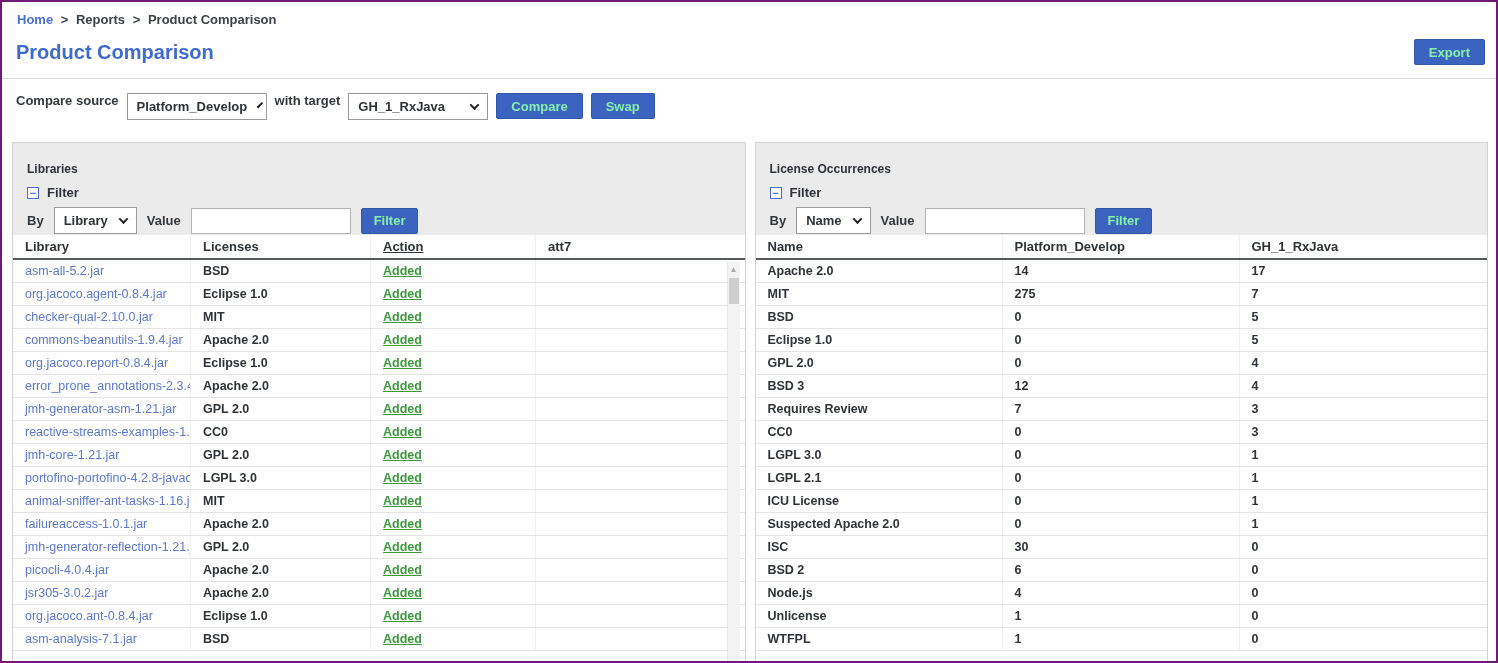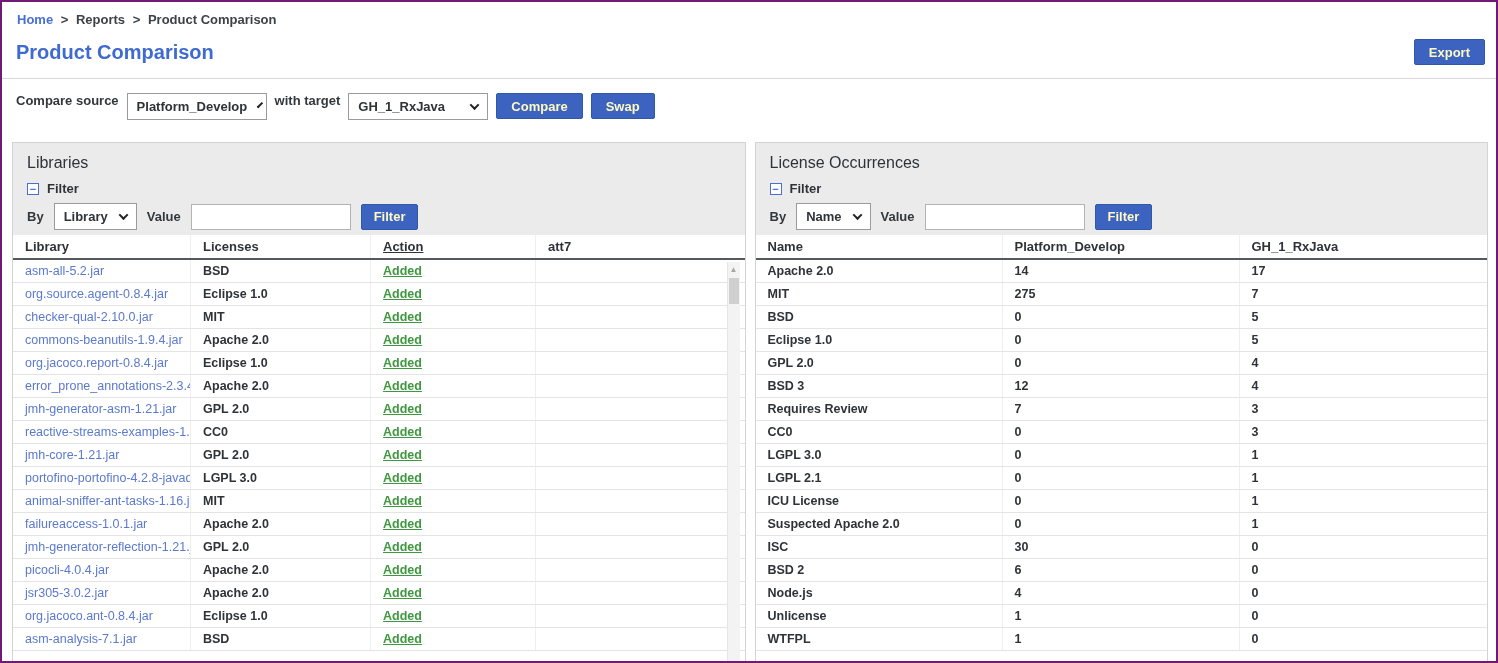--- a/index.html
+++ b/index.html
@@ -10,39 +10,39 @@
     font-family:"Liberation Sans","DejaVu Sans",sans-serif; color:#33383d;
   }
   
   .breadcrumb { padding:10px 0 0 15px; font-size:13px; font-weight:700; color:#3c4248; }
   .breadcrumb .crumb-link { color:#4a6fd4; cursor:pointer; }
   .breadcrumb .sep { color:#3c4248; padding:0 4px; }
   
   .titlebar { display:flex; justify-content:space-between; align-items:center; padding:12px 11px 13px 14px; }
   .page-title { font-size:20px; font-weight:700; color:#3e6ad1; }
   .btn {
-    background:#3b63bf; border:1px solid #3157a8; color:#fef9c3; font-weight:700;
+    background:#3b63bf; border:1px solid #3157a8; color:#86efac; font-weight:700;
     font-size:13px; padding:4px 14px; border-radius:2px; cursor:pointer; height:26px;
     font-family:inherit; display:inline-flex; align-items:center;
   }
   .divider { border:none; border-top:1px solid #d8d8d8; }
   
   .compare-bar { display:flex; align-items:flex-start; padding:14px 14px 12px 14px; font-size:13px; font-weight:700; color:#33383d; }
   .compare-bar > * { margin-right:8px; }
   .select {
     display:inline-flex; align-items:center; justify-content:space-between;
     background:#fff; border:1px solid #9b9b9b; height:27px; padding:0 9px;
     font-weight:700; font-size:13px; color:#2f3338; cursor:pointer;
   }
   .select.wide { width:140px; }
   .chevron { width:7px; height:7px; border-right:2px solid #222; border-bottom:2px solid #222; transform:rotate(45deg) translate(-1px,-1px); margin-left:12px; }
   
   .panels { display:flex; gap:9px; padding:0 8px 0 10px; margin-top:10px; height:520px; }
   .panel { flex:1; background:#ebebeb; border:1px solid #d3d3d3; position:relative; overflow:hidden; }
-  .panel-title { font-size:16px; font-weight:400; color:#2f3338; padding:11px 14px 0; }
+  .panel-title { font-size:12px; font-weight:700; color:#2f3338; padding:11px 14px 0;margin-top:8px; }
   .filter-toggle { display:flex; align-items:center; gap:8px; margin:9px 0 0 14px; font-size:13px; font-weight:700; color:#2f3338; cursor:pointer; }
   .collapse-box { width:12px; height:12px; background:#fff; border:1px solid #4a6fd4; color:#4a6fd4; font-size:11px; line-height:10px; text-align:center; font-weight:700; }
   .filter-row { display:flex; align-items:center; margin:7px 0 0 14px; font-size:13px; font-weight:700; }
   .filter-row > * { margin-right:10px; }
   .value-input { height:26px; width:160px; border:1px solid #b3b3b3; background:#fff; padding:0 6px; font-size:13px; font-family:inherit; }
   .btn.small { height:26px; padding:4px 12px; }
   
   .table-wrap { position:absolute; left:0; right:0; top:92px; bottom:0; background:#fff; }
   .t-head { display:flex; align-items:center; height:25px; border-bottom:2px solid #55585c; font-size:13px; font-weight:700; color:#2f3338; }
   .t-row { display:flex; align-items:center; height:23px; border-bottom:1px solid #e4e4e4; font-size:12.5px; }
@@ -123,21 +123,21 @@
     <div class="cell lib-c1">
                 <span class="lib-link">asm-all-5.2.jar</span>
               </div>
     <div class="cell lib-c2 strong-cell">BSD</div>
     <div class="cell lib-c3 added">Added</div>
     <div class="cell lib-c4"></div>
   </div>
 
   <div class="t-row">
     <div class="cell lib-c1">
-                <span class="lib-link">org.source.agent-0.8.4.jar</span>
+                <span class="lib-link">org.jacoco.agent-0.8.4.jar</span>
               </div>
     <div class="cell lib-c2 strong-cell">Eclipse 1.0</div>
     <div class="cell lib-c3 added">Added</div>
     <div class="cell lib-c4"></div>
   </div>
 
   <div class="t-row">
     <div class="cell lib-c1">
                 <span class="lib-link">checker-qual-2.10.0.jar</span>
               </div>

